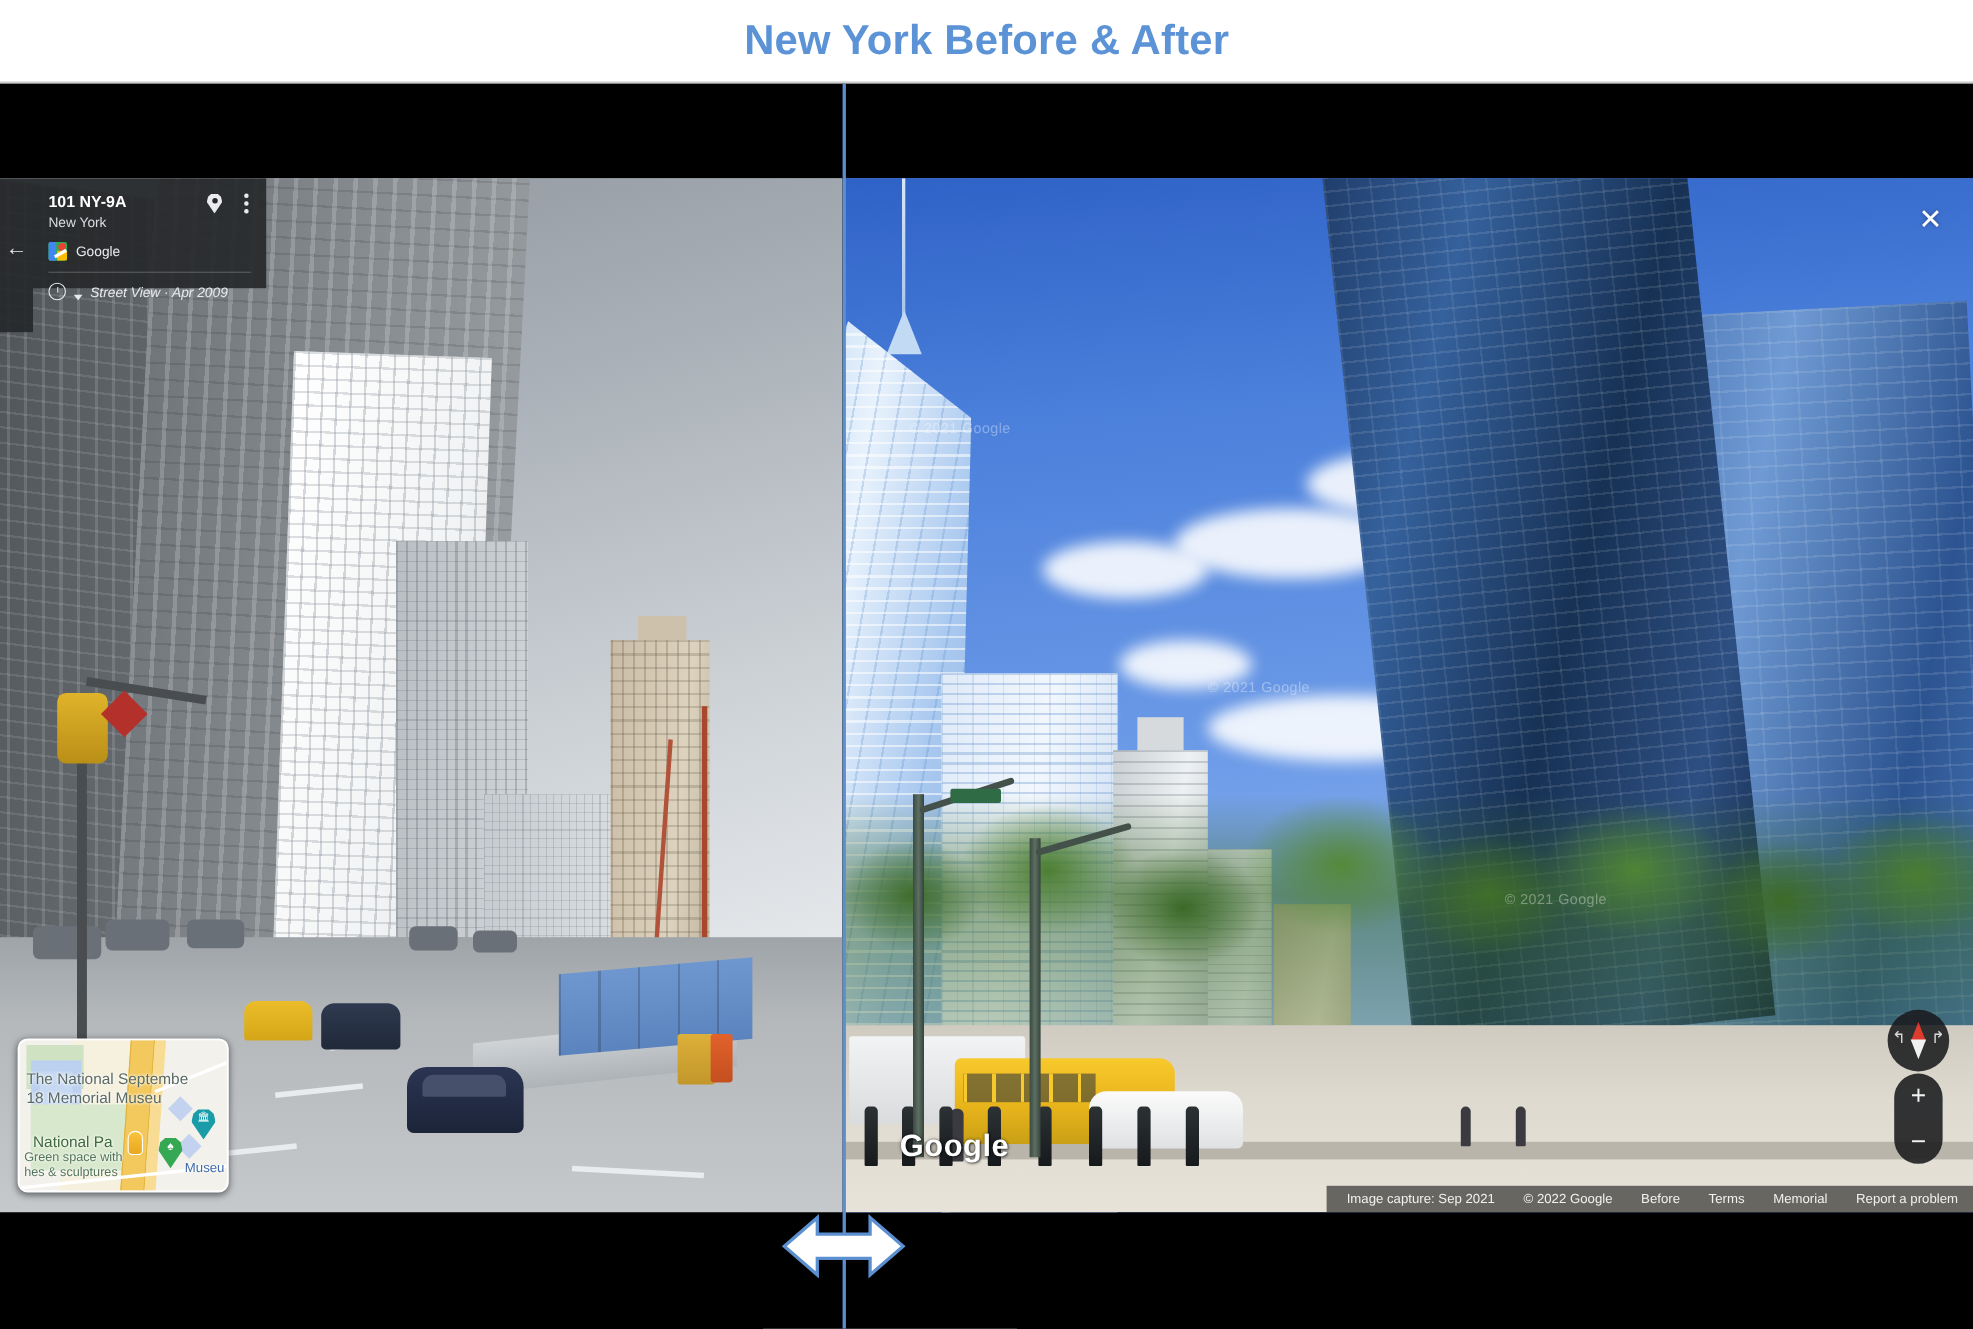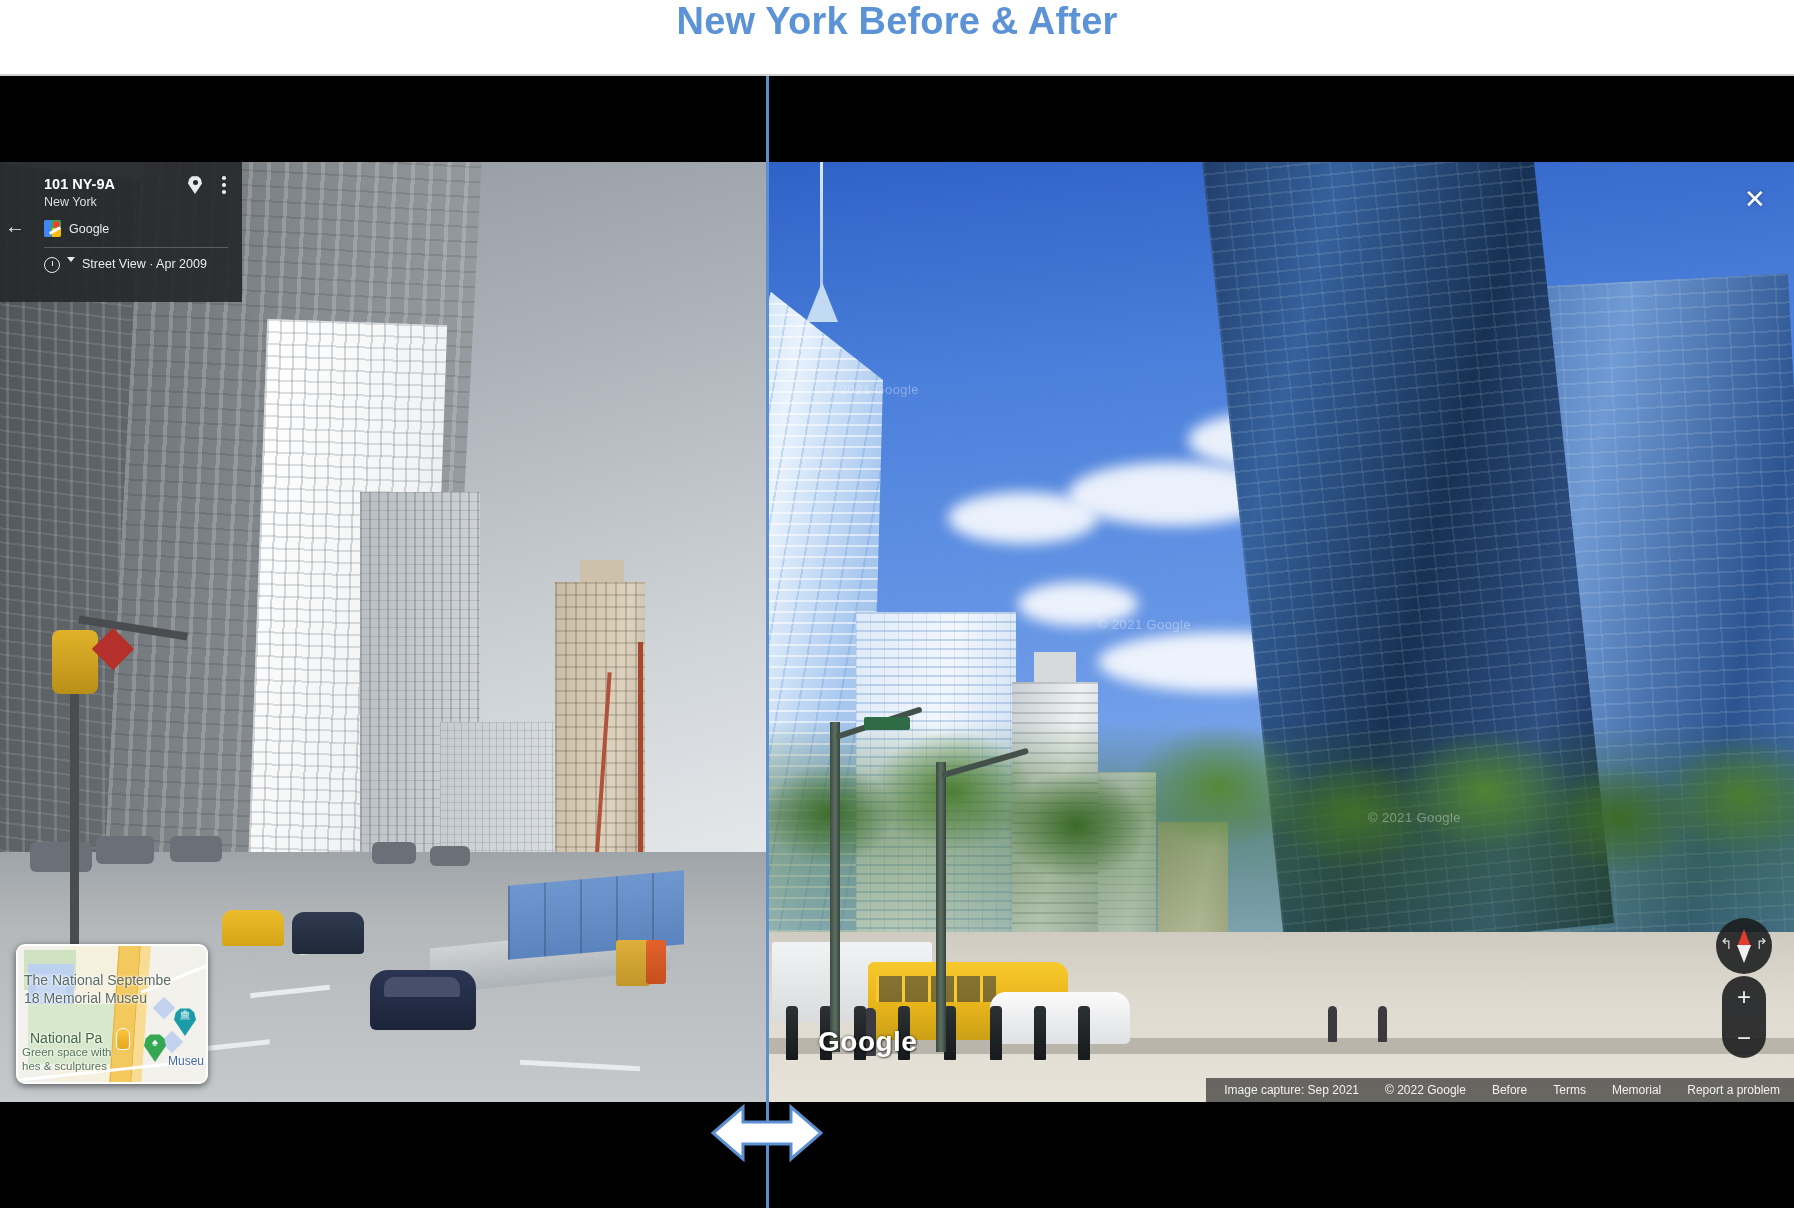--- a/index.html
+++ b/index.html
@@ -8,21 +8,21 @@
     background: #ffffff;
     font-family: "Liberation Sans", sans-serif;
     overflow: hidden;
   }
 
   
   .page-header {
     position: absolute; left: 0; top: 0;
     width: 1794px; height: 76px;
     background: #ffffff;
-    display: flex; align-items: flex-start; justify-content: center;
+    display: flex; align-items: center; justify-content: center;
     border-bottom: 2px solid #cfcfcf;
   }
   .page-title {
     font-size: 38px; font-weight: bold;
     color: #5b93d6;
     letter-spacing: 0.2px;
     white-space: nowrap;
   }
 
   
@@ -366,21 +366,21 @@
     background: rgba(38,40,42,0.92);
   }
   .sv-back {
     position: absolute; left: 3px; top: 52px;
     width: 24px; height: 24px;
     display: flex; align-items: center; justify-content: center;
     color: #e8eaed; font-size: 20px; line-height: 1;
   }
   .sv-card {
     position: absolute; left: 30px; top: 0;
-    width: 212px; height: 140px;
+    width: 212px; height: 100px;
     background: rgba(38,40,42,0.92);
     color: #e8eaed; padding: 14px 14px 10px 14px;
   }
   .sv-addr { font-size: 14.5px; font-weight: bold; color: #ffffff; }
   .sv-city { font-size: 12.5px; color: #dadce0; margin-top: 3px; }
   .sv-attr-row { display: flex; align-items: center; gap: 8px; margin-top: 11px; }
   .gmaps-logo {
     width: 17px; height: 17px; position: relative; border-radius: 2px;
     overflow: hidden; background: #34a853; flex: none;
   }
@@ -393,21 +393,21 @@
   .gmaps-logo .q-red {
     position: absolute; right: 1px; top: 1px; width: 7px; height: 7px;
     background: #ea4335; border-radius: 50%;
   }
   .gmaps-logo .q-white {
     position: absolute; left: 5px; top: 9px; width: 12px; height: 3px;
     background: #ffffff; transform: rotate(-30deg);
   }
   .sv-attr-text { font-size: 12.5px; color: #e8eaed; }
   .sv-divider { height: 1px; background: rgba(255,255,255,0.22); margin: 10px 0 0 0; }
-  .sv-date-row { display: flex; align-items: flex-start; gap: 7px; margin-top: 9px; }
+  .sv-date-row { display: flex; align-items: flex-end; gap: 7px; margin-top: 9px; font-style: italic; }
   .sv-clock {
     width: 16px; height: 16px; border: 1.6px solid #e8eaed; border-radius: 50%;
     position: relative; flex: none;
   }
   .sv-clock::after {
     content: ""; position: absolute; left: 6.5px; top: 2.5px;
     width: 1.5px; height: 5.5px; background: #e8eaed;
   }
   .sv-caret {
     width: 0; height: 0; border-left: 4px solid transparent; border-right: 4px solid transparent;

